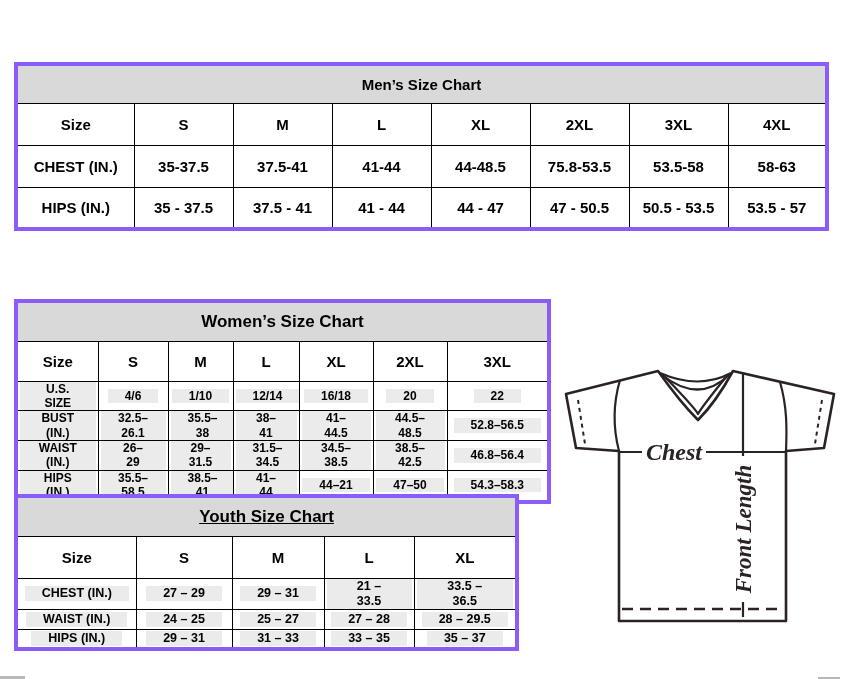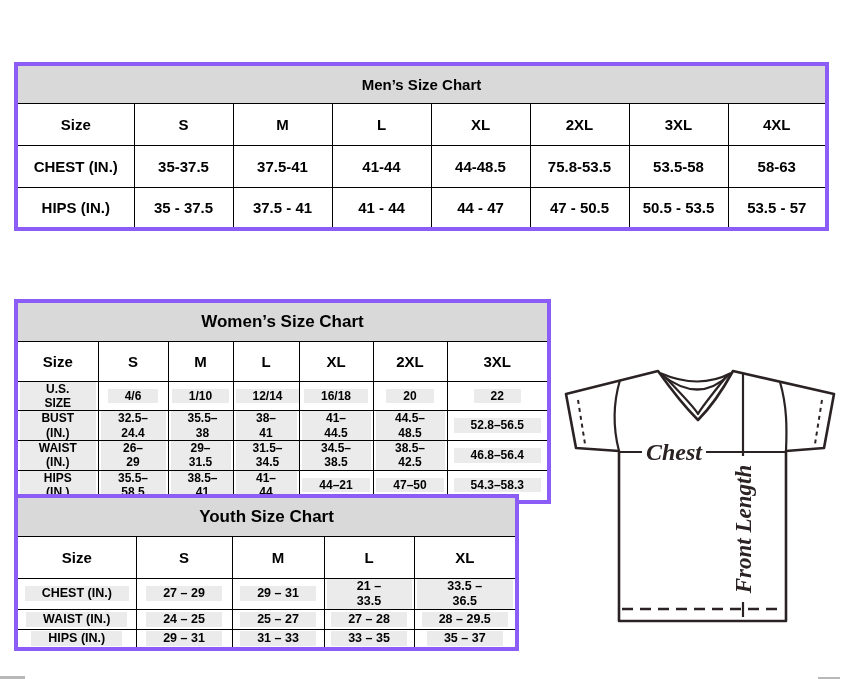--- a/index.html
+++ b/index.html
@@ -17,21 +17,21 @@
   .mens tr.head-row{height:42px;}
   .mens tr.data-row{height:42px;}
   .mens td{font-size:15px;}
   .womens{left:14px;top:299px;width:537px;}
   .womens tr.title-row{height:40px;}
   .womens tr.head-row{height:40px;}
   .womens tr.data-row{height:19px;}
   .womens tr.head-row td{font-size:15px;}
   .womens tr.data-row td{font-size:12px;}
   .youth{left:14px;top:494px;width:505px;}
-  .youth tr.title-row{height:40px;}
+  .youth tr.title-row{height:40px;text-decoration:underline;}
   .youth tr.head-row{height:42px;}
   .youth tr.data-row{height:20px;}
   .youth tr.head-row td{font-size:15px;}
   .youth tr.data-row td{font-size:12.5px;}
   span.hl{background:#ebebeb;padding:0 17px;display:inline-block;line-height:1.2;}
   #jersey{position:absolute;left:556px;top:358px;width:288px;height:320px;}
   .diagram-text{font-family:"Liberation Serif","DejaVu Serif",serif;
                 font-style:italic;font-weight:bold;fill:#2a2223;}
   .frag{position:absolute;background:#b8b8b8;}
   #frag-left{left:0;top:676px;width:25px;height:3px;}
@@ -118,21 +118,21 @@
         <td><span class="hl">U.S. SIZE</span></td>
         <td><span class="hl">4/6</span></td>
         <td><span class="hl">1/10</span></td>
         <td><span class="hl">12/14</span></td>
         <td><span class="hl">16/18</span></td>
         <td><span class="hl">20</span></td>
         <td><span class="hl">22</span></td>
       </tr>
       <tr class="data-row">
         <td><span class="hl">BUST (IN.)</span></td>
-        <td><span class="hl">32.5–24.4</span></td>
+        <td><span class="hl">32.5–26.1</span></td>
         <td><span class="hl">35.5–38</span></td>
         <td><span class="hl">38–41</span></td>
         <td><span class="hl">41–44.5</span></td>
         <td><span class="hl">44.5–48.5</span></td>
         <td><span class="hl">52.8–56.5</span></td>
       </tr>
       <tr class="data-row">
         <td><span class="hl">WAIST (IN.)</span></td>
         <td><span class="hl">26–29</span></td>
         <td><span class="hl">29–31.5</span></td>

